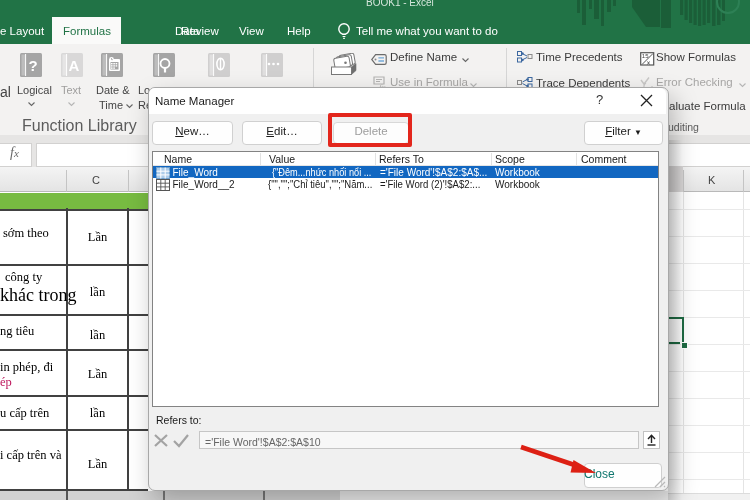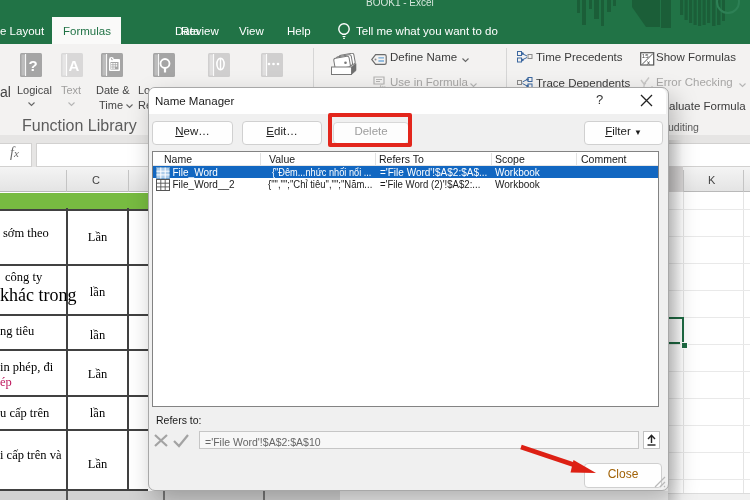--- a/index.html
+++ b/index.html
@@ -341,21 +341,21 @@
   </svg>
   <div class="abs" style="left:199px;top:431px;width:440px;height:18px;background:#f7f7f7;border:1px solid #c6c6c6;box-sizing:border-box;"></div>
   <div class="txt" style="left:205px;top:435.5px;font-size:10.5px;color:#666;">='File Word'!$A$2:$A$10</div>
   <div class="abs" style="left:643px;top:431px;width:17px;height:18px;background:#fff;border:1px solid #c2c2c2;box-sizing:border-box;"></div>
   <svg class="abs" style="left:646px;top:434px;" width="11" height="12" viewBox="0 0 11 12">
     <path d="M5.5,9 L5.5,1.5 M2,5 L5.5,1.2 L9,5" fill="none" stroke="#222" stroke-width="1.4"></path>
     <path d="M1.5,11 h8" stroke="#222" stroke-width="1.4"></path>
   </svg>
 
   <div class="abs" style="left:584px;top:463px;width:76px;height:23px;background:#fefefe;border:1px solid #cfcfcf;border-radius:4px;"></div>
-  <div class="txt" style="left:584px;top:467px;width:78px;text-align:center;font-size:12px;color:#a16207;position:absolute;">Close</div>
+  <div class="txt" style="left:584px;top:467px;width:78px;text-align:left;font-size:12px;color:#0f766e;position:absolute;">Close</div>
 
   <svg class="abs" style="left:652px;top:474px;" width="14" height="14" viewBox="0 0 14 14">
     <path d="M13,3 L3,13 M13,8 L8,13 M13,12 L12,13" stroke="#b9b9b9" stroke-width="1.2"></path>
   </svg>
 
   <svg class="abs" style="left:510px;top:440px;" width="100" height="42" viewBox="0 0 100 42">
     <path d="M11,7 L66,25.5" stroke="#dd2014" stroke-width="4.6"></path>
     <polygon points="86,33 63.5,20 60.5,32.5" fill="#dd2014"></polygon>
   </svg>
 

